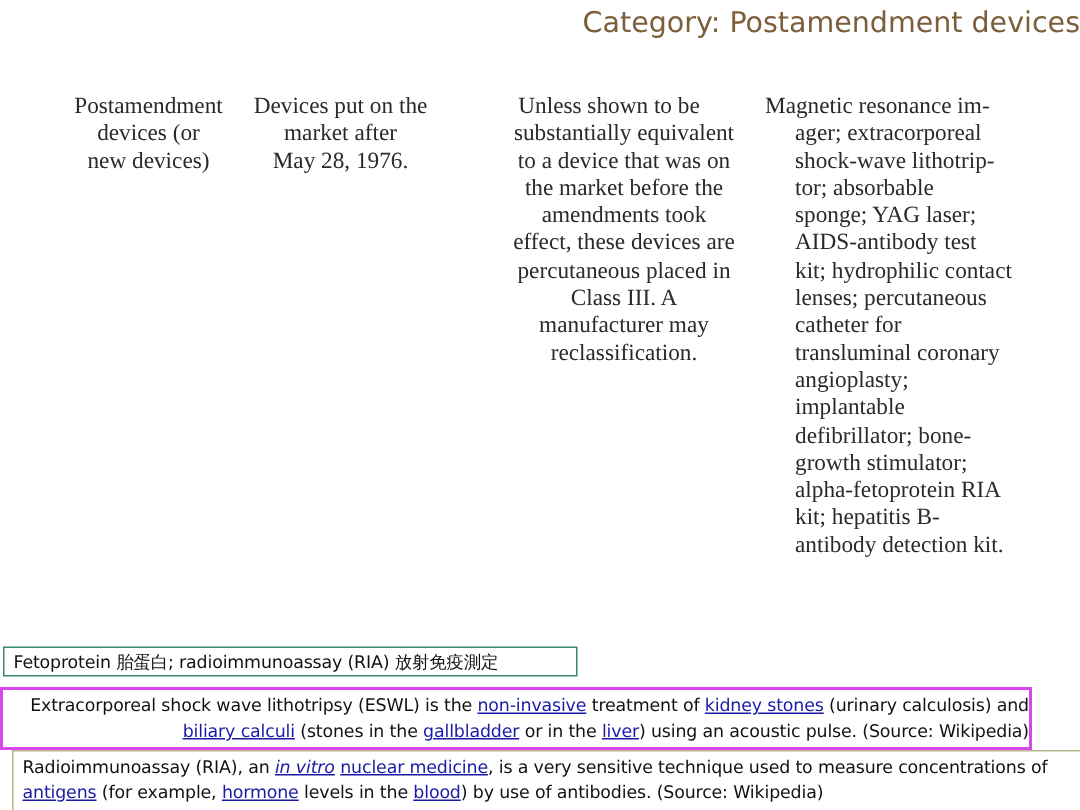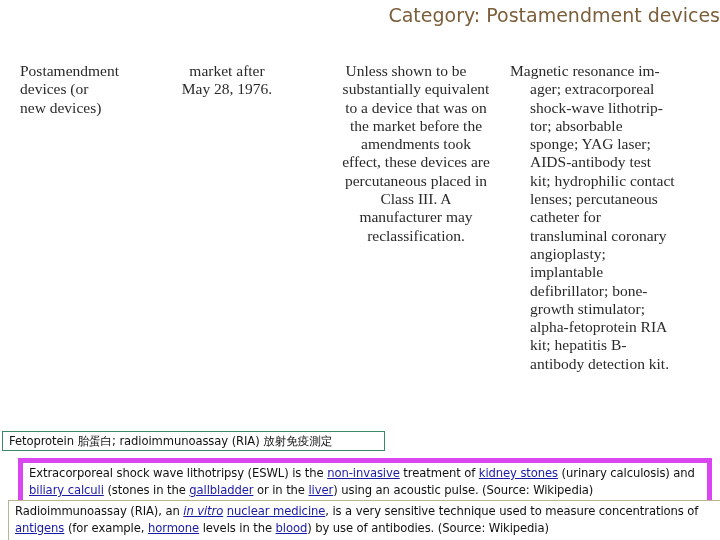--- a/index.html
+++ b/index.html
@@ -12,47 +12,48 @@
     position: absolute; left: 0; top: 4px; width: 720px; text-align: right;
     font-family: "DejaVu Sans", sans-serif; font-size: 19px; color: #7b5e3a;
   }
   .scan {
     position: absolute; left: 14px; top: 52px; width: 690px; height: 340px;
     font-family: "Liberation Serif", serif; color: #2a2a2a; font-size: 15.5px; line-height: 18.3px;
   }
   .col { position: absolute; top: 10px; }
   .col .first { display: block; }
   .col .rest { display: block; padding-left: 0; }
-  .c1 { left: 6px; width: 130px; }
+  .c1 { left: 20px; width: 130px; text-align: center; }
   .c2 { left: 138px; width: 150px; text-align: center; }
   .c3 { left: 292px; width: 200px; text-align: center; }
   .c3 .rest, .c4 .rest { padding-left: 20px; }
   .c4 { left: 496px; width: 205px; }
   .box {
     position: absolute; background: #fff; font-family: "DejaVu Sans", sans-serif;
     font-size: 11.6px; line-height: 17px; color: #111; letter-spacing: -0.1px;
   }
   .box1 { left: 2px; top: 431px; width: 364px; height: 18px; border: 1px solid #3a8a66; padding: 0 11px 0 6px; line-height: 18px; }
-  .box2 { left: 18px; top: 458px; width: 678px; height: 36px; border: 5px solid #d946ef; padding: 2px 0 0 6px; }
+  .box2 { left: 0; top: 458px; width: 678px; height: 36px; border: 2px solid #d946ef; padding: 2px 0 0 6px; text-align: right; }
   .box3 { left: 8px; top: 500px; width: 712px; height: 40px; border-left: 1px solid #b9b38e; border-top: 1px solid #b9b38e; padding: 2px 0 0 6px; }
   .box a { color: #1a1aa6; text-decoration: underline; }
   .box a.it { font-style: italic; }
 </style>
 </head>
 <body>
 
 <div class="title">Category: Postamendment devices</div>
 
 <div class="scan">
   <div class="col c1">
     <span class="rest">Postamendment</span>
     <span class="rest">devices (or</span>
     <span class="rest">new devices)</span>
   </div>
   <div class="col c2">
+    <span class="rest">Devices put on the</span>
     <span class="rest">market after</span>
     <span class="rest">May 28, 1976.</span>
   </div>
   <div class="col c3">
     <span class="first">Unless shown to be</span>
     <span class="rest">substantially equivalent</span>
     <span class="rest">to a device that was on</span>
     <span class="rest">the market before the</span>
     <span class="rest">amendments took</span>
     <span class="rest">effect, these devices are</span>

